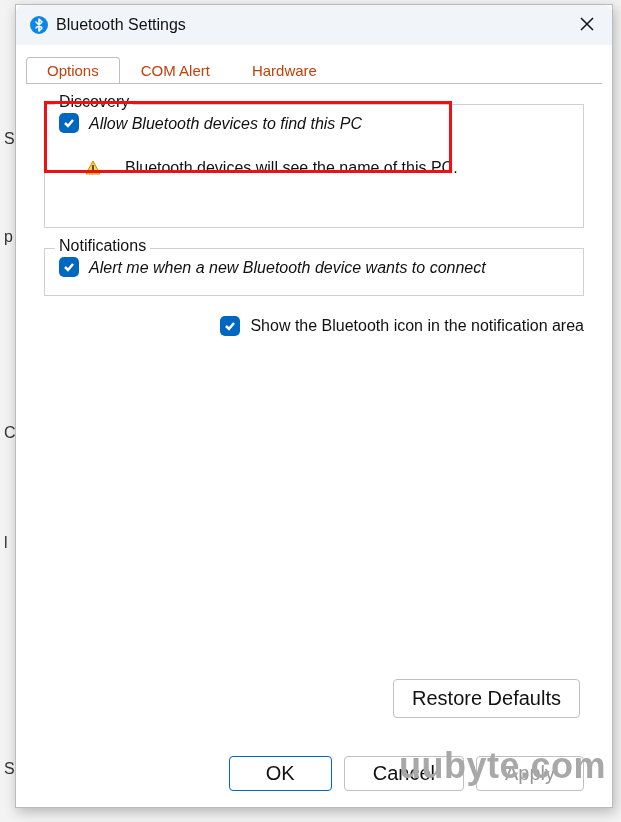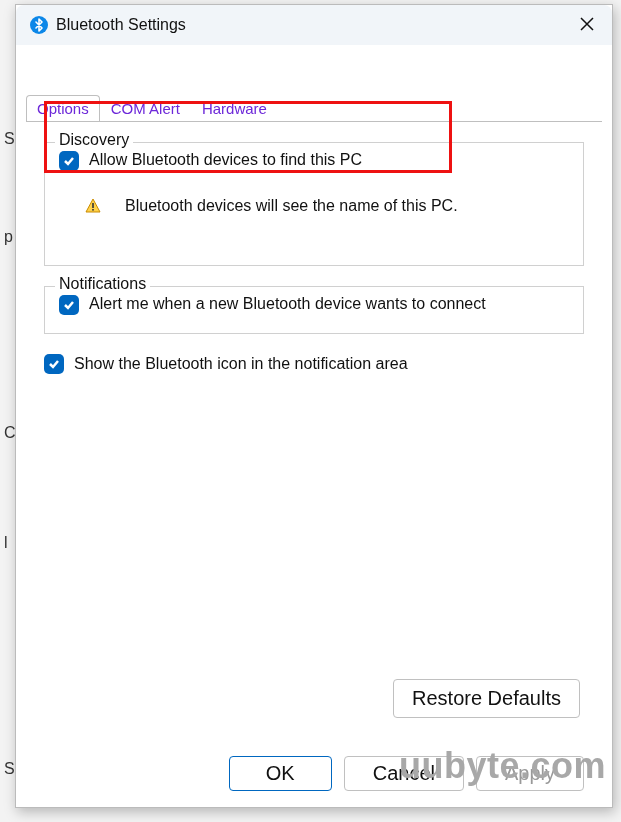--- a/index.html
+++ b/index.html
@@ -25,39 +25,39 @@
   .bt-icon {
     width: 18px; height: 18px; border-radius: 50%;
     background: #0c87e8;
     display: flex; align-items: center; justify-content: center;
     margin-left: 4px;
   }
   .title-text { font-size: 16px; margin-left: 8px; color: #111; }
   .spacer { flex: 1; }
   .close-x { font-size: 18px; padding: 4px 8px; cursor: pointer; }
   .tabs { display: flex; margin-top: 12px; margin-left: 10px; font-size: 15px; }
-  .tab { padding: 4px 10px; border: 1px solid transparent; cursor: pointer; color: #6d28d9; margin-top: 38px; }
+  .tab { padding: 4px 20px; border: 1px solid transparent; cursor: pointer; color: #c2410c; }
   .tab.active { border: 1px solid #bfbfbf; border-bottom: 1px solid #fff; background: #fff; border-radius: 4px 4px 0 0; }
   .tab-divider { height: 1px; background: #bfbfbf; margin: 0 10px; margin-top: -1px; }
   .content { flex: 1; padding: 10px 10px 0 10px; position: relative; display: flex; flex-direction: column; }
   .fieldset { border: 1px solid #d0d0d0; margin: 10px 18px 10px 18px; padding: 4px 14px 18px 14px; position: relative; }
   .legend { position: absolute; top: -12px; left: 10px; background: #fff; padding: 0 4px; font-size: 16px; color: #111; }
-  .row { display: flex; align-items: flex-start; margin-top: 4px; }
+  .row { display: flex; align-items: flex-end; margin-top: 4px; font-style: italic; }
   .checkbox {
     width: 20px; height: 20px; border-radius: 5px; background: #0067c0;
     display: inline-flex; align-items: center; justify-content: center;
     cursor: pointer; flex-shrink: 0;
   }
   .check-svg { stroke: #fff; stroke-width: 2.5; fill: none; }
   .check-label { margin-left: 10px; font-size: 16px; color: #111; }
   .highlight { position: absolute; border: 3px solid #e11; top: 96px; left: 28px; width: 408px; height: 72px; pointer-events: none; }
   .info-row { display: flex; align-items: center; margin-top: 26px; margin-left: 26px; }
   .warn-icon { width: 16px; height: 16px; display: inline-flex; align-items: center; justify-content: center; }
   .info-text { margin-left: 24px; font-size: 16px; color: #111; }
-  .show-icon-row { display: flex; align-items: center; margin: 10px 18px; }
+  .show-icon-row { display: flex; align-items: center; margin: 10px 18px; justify-content: flex-end; }
   .vspace { flex: 1; }
   .restore-row { display: flex; justify-content: flex-end; margin: 10px 22px 0 18px; }
   .btn {
     border: 1px solid #c0c0c0; background: #fff; padding: 7px 18px;
     font-size: 20px; border-radius: 4px; cursor: pointer; color: #111; margin-top: 20px;
   }
   .footer { display: flex; justify-content: flex-end; gap: 12px; padding: 18px 18px 16px 18px; }
   .btn.primary { border: 1.5px solid #0067c0; padding: 5px 36px; }
   .btn.disabled { color: #999; cursor: default; }
   .btn.fw { padding: 5px 28px; }

